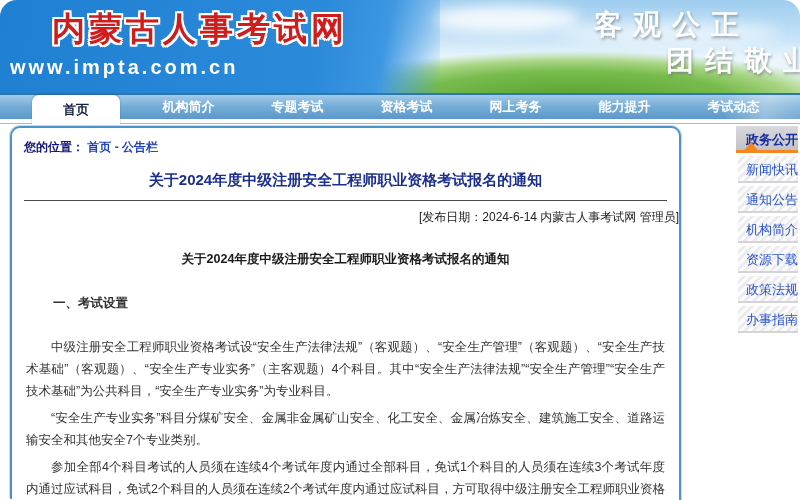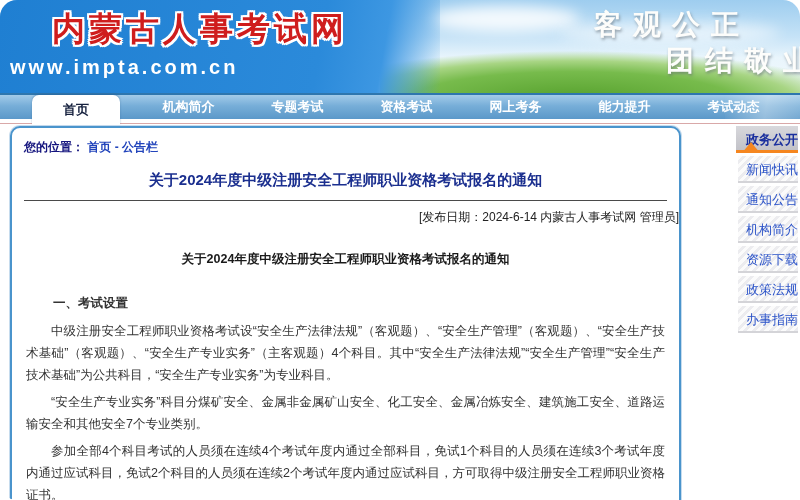--- a/index.html
+++ b/index.html
@@ -46,21 +46,21 @@
                  border:2px solid #4a94cc; border-radius:10px;
                  box-shadow:0 0 0 1px #c6dcee; overflow:hidden; }
   .breadcrumb { padding:11px 16px 0 12px; font-size:12px; font-weight:bold; }
   .bc-prefix { color:#14147e; }
   .bc-path { color:#2244bb; cursor:pointer; }
   .article-title { margin-top:15px; text-align:center; font-size:15px; font-weight:bold; color:#1b2f8f; }
   .title-rule { border:none; border-top:1px solid #4a4a4a; margin:10px 12px 0 12px; }
   .publish-info { margin-top:8px; text-align:right; font-size:12px; color:#222222; }
   .article-subtitle { margin-top:25px; text-align:center; font-size:12.5px; font-weight:bold; color:#1a1a1a; }
   .section-heading { margin:27px 16px 0 16px; font-size:12.5px; font-weight:bold; color:#333; text-indent:2em; }
-  .body-para { margin:8px 14px 0 14px; font-size:12.5px; color:#333; line-height:22px; text-indent:2em; text-align:justify; }
+  .body-para { margin:24px 14px 0 14px; font-size:12.5px; color:#333; line-height:22px; text-indent:2em; text-align:justify; }
   .body-para + .body-para { margin-top:5px; }
 
   
   .sidebar { width:114px; margin-left:3px; display:flex; flex-direction:column; height:372px;align-items:flex-end; }
   .side-header { position:relative; height:27px; line-height:27px; text-align:center;
                  font-size:13px; font-weight:bold; color:#1a2f9e; cursor:pointer;
                  background:linear-gradient(180deg,#d8d8dc 0%,#c2c2c8 100%);
                  border-bottom:3px solid #f5861f; padding-left:10px; }
   .side-pointer { position:absolute; left:6px; bottom:-3px; width:0; height:0;
                   border-left:9px solid transparent; border-right:9px solid transparent;

